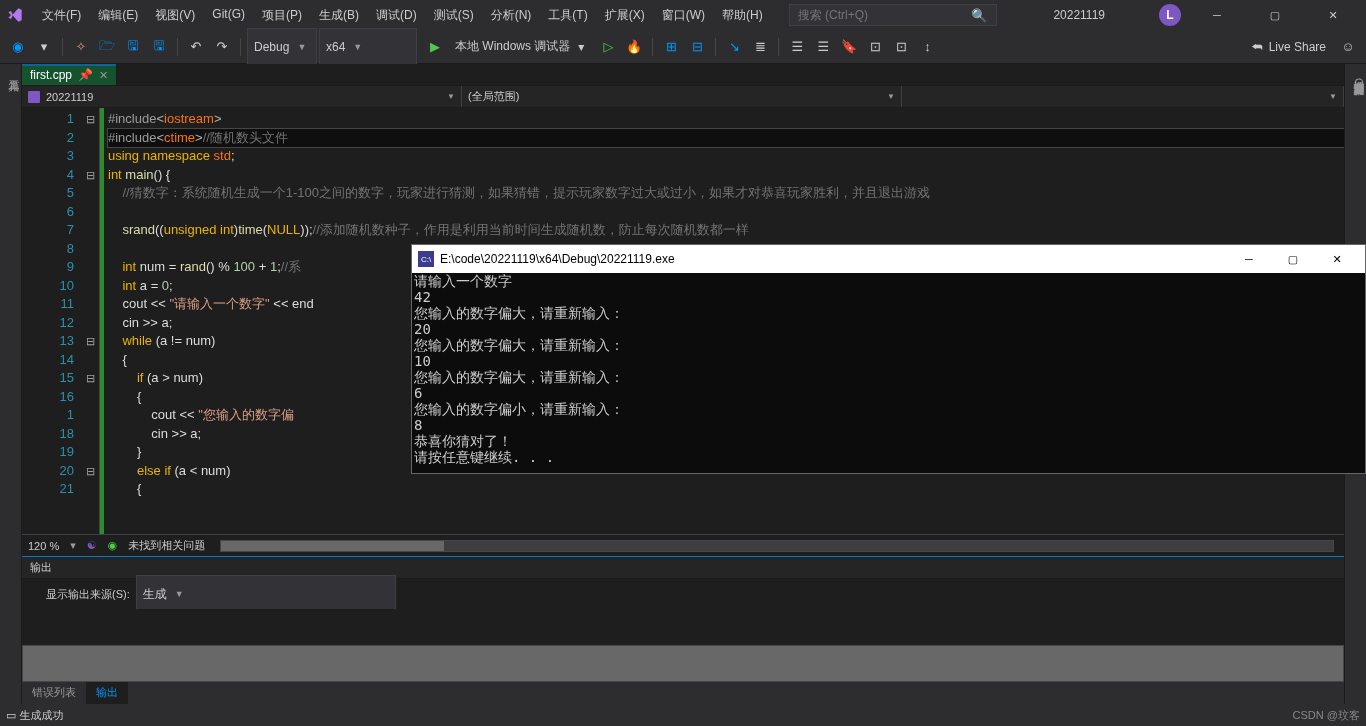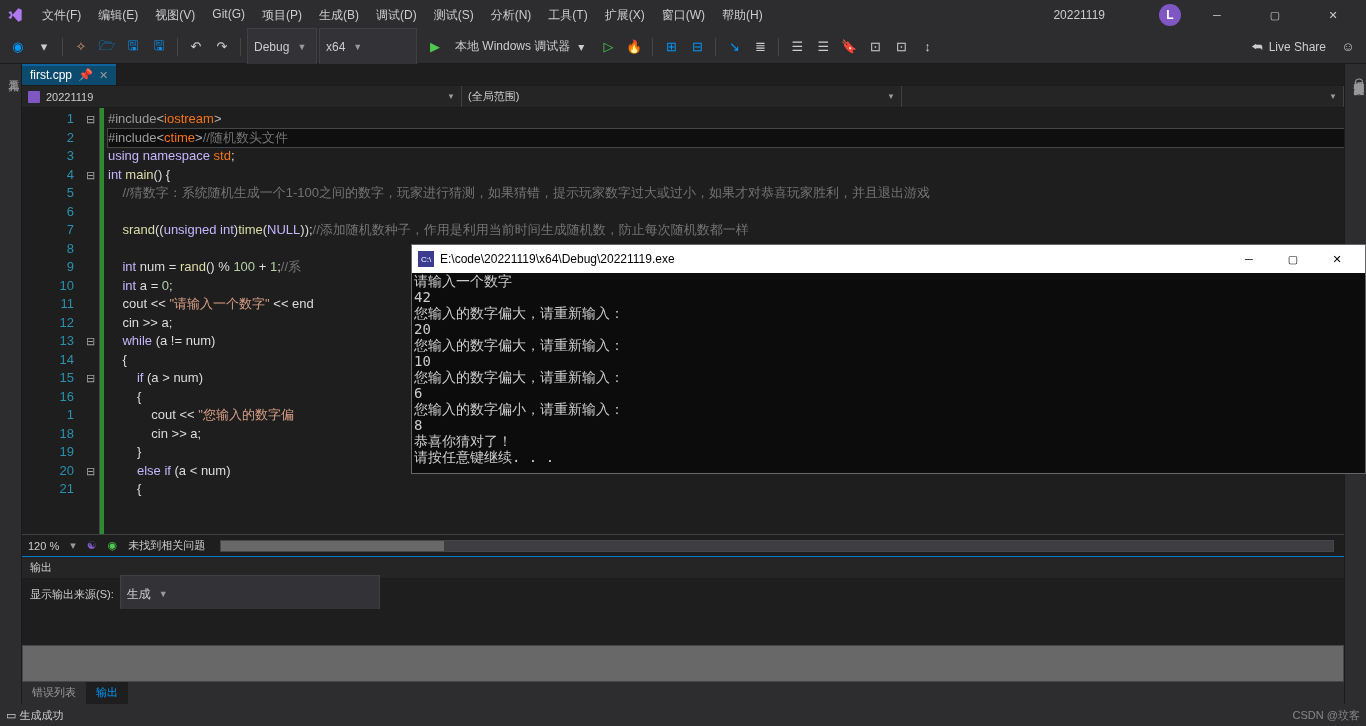--- a/index.html
+++ b/index.html
@@ -24,43 +24,43 @@
 .combo{background:#333337;border:1px solid #3f3f46;height:38px;padding:0 6px;display:flex;align-items:center;gap:8px;cursor:pointer;font-size:12px}
 .combo .dd{color:#999;font-size:9px}
 .play{color:#4ec94e;margin-left:4px}
 .tb-spacer{flex:1}
 .liveshare{color:#ccc;display:flex;align-items:center;gap:6px;cursor:pointer;padding:4px 8px;font-size:12px}
 .main-area{position:absolute;top:64px;left:0;right:0;bottom:22px;display:flex}
 .left-rail{width:22px;background:#2d2d30;writing-mode:vertical-rl;text-orientation:mixed;padding-top:8px;font-size:11px;color:#999;display:flex;flex-direction:column;gap:4px;border-right:1px solid #1b1b1c}
 .right-rail{width:22px;background:#2d2d30;writing-mode:vertical-rl;text-orientation:mixed;padding-top:8px;font-size:11px;color:#999;border-left:1px solid #1b1b1c}
 .editor-col{flex:1;display:flex;flex-direction:column;background:#1e1e1e}
 .tab-strip{height:22px;background:#1e1e1e;display:flex;align-items:stretch;border-bottom:1px solid #1b1b1c}
-.file-tab{background:#0c4a6e;border-top:1px solid #1b1b1c;border-right:1px solid #1b1b1c;padding:0 8px;display:flex;align-items:center;gap:6px;font-size:12px;color:#fff;position:relative}
+.file-tab{background:#14532d;border-top:1px solid #1b1b1c;border-right:1px solid #1b1b1c;padding:0 8px;display:flex;align-items:center;gap:6px;font-size:12px;color:#fff;position:relative}
 .file-tab.active::before{content:'';position:absolute;left:0;right:0;top:-1px;height:2px;background:#0e639c}
 .xtab{color:#999;font-size:11px;cursor:pointer}
 .nav-strip{height:22px;background:#252526;display:flex;align-items:center;border-bottom:1px solid #1b1b1c}
 .nav-combo{flex:1;height:100%;border-right:1px solid #3f3f46;display:flex;align-items:center;padding:0 6px;font-size:11px;color:#ccc;gap:6px}
 .nav-combo.small{flex:0 0 440px}
 .nav-combo .proj-icon{width:12px;height:12px;background:#7e57c2;border-radius:1px}
 .nav-combo .dd{margin-left:auto;color:#999;font-size:8px}
 .code-area{flex:1;display:flex;overflow:hidden;position:relative}
 .gutter-ln{width:60px;background:#1e1e1e;text-align:right;padding-right:8px;color:#2b91af;font-family:Consolas,monospace;font-size:13px;line-height:18.5px;padding-top:2px}
 .gutter-fold{width:18px;border-right:1px solid #464646;font-family:Consolas,monospace;font-size:11px;line-height:18.5px;padding-top:2px;color:#a0a0a0;text-align:center}
 .code-body{flex:1;font-family:Consolas,'Microsoft YaHei',monospace;font-size:13px;line-height:18.5px;padding-top:2px;padding-left:4px;white-space:pre;color:#dcdcdc;position:relative;border-left:4px solid #2e8b2e}
 .code-line{height:18.5px}
 .code-line.hl{background:#0f0f10;outline:1px solid #464646}
-.kw{color:#c4b5fd}.ty{color:#f97316}.str{color:#d69d85}.cm{color:#737373}.num{color:#b5cea8}.fn{color:#dcdcaa}.pp{color:#9b9b9b}.op{color:#b4b4b4}
+.kw{color:#eab308}.ty{color:#f97316}.str{color:#d69d85}.cm{color:#737373}.num{color:#b5cea8}.fn{color:#dcdcaa}.pp{color:#9b9b9b}.op{color:#b4b4b4}
 .minus{color:#a0a0a0}
 .editor-footer{height:22px;background:#1e1e1e;border-top:1px solid #3f3f46;display:flex;align-items:center;font-size:11px;padding:0 6px;gap:11px}
 .hscroll{flex:1;height:12px;background:#3e3e42;margin:0 4px;position:relative;border:1px solid #464646}
 .hscroll-thumb{position:absolute;left:0;top:0;bottom:0;width:20%;background:#686868}
 .ok{color:#4ec94e}
 .output-panel{height:148px;background:#1e1e1e;border-top:1px solid #007acc;display:flex;flex-direction:column}
 .op-head{height:22px;background:#252526;display:flex;align-items:center;padding:0 8px;font-size:11px;border-bottom:1px solid #1b1b1c}
-.op-sel{height:30px;display:flex;align-items:center;padding:0 8px;gap:6px;font-size:11px;background:#1e1e1e}
+.op-sel{height:30px;display:flex;align-items:center;padding:0 24px;gap:6px;font-size:11px;background:#1e1e1e}
 .op-sel .combo{width:260px}
 .op-body{flex:1;background:#1e1e1e}
 .op-tabs{height:22px;background:#2d2d30;display:flex;align-items:stretch;font-size:11px}
 .op-tab{padding:3px 10px;cursor:pointer;color:#999}
 .op-tab.active{background:#1e1e1e;color:#0097fb}
 .statusbar{position:absolute;bottom:0;left:0;right:0;height:22px;background:#2d2d30;display:flex;align-items:center;padding:0 6px;font-size:11px;color:#ccc}
 .sb-right{margin-left:auto;display:flex;align-items:center;gap:8px;color:#888}
 
 .console-win{position:absolute;left:411px;top:244px;right:0;height:230px;background:#0c0c0c;border:1px solid #666;z-index:50;display:flex;flex-direction:column}
 .cw-title{height:28px;background:#fff;display:flex;align-items:center;padding:0 6px;color:#000;font-size:12px}
@@ -86,20 +86,24 @@
       <div class="menu-item">项目(P)</div>
       <div class="menu-item">生成(B)</div>
       <div class="menu-item">调试(D)</div>
       <div class="menu-item">测试(S)</div>
       <div class="menu-item">分析(N)</div>
       <div class="menu-item">工具(T)</div>
       <div class="menu-item">扩展(X)</div>
       <div class="menu-item">窗口(W)</div>
       <div class="menu-item">帮助(H)</div>
     </div>
+  <div class="searchbar">
+    <input placeholder="搜索 (Ctrl+Q)" style="">
+    <span class="sicon">🔍</span>
+  </div>
   <div class="tb-right">
     <span class="proj-name">20221119</span>
     <div class="avatar">L</div>
     <div class="winbtn">─</div>
     <div class="winbtn">▢</div>
     <div class="winbtn close">✕</div>
   </div>
 </div>
 
 <div class="toolbar">

